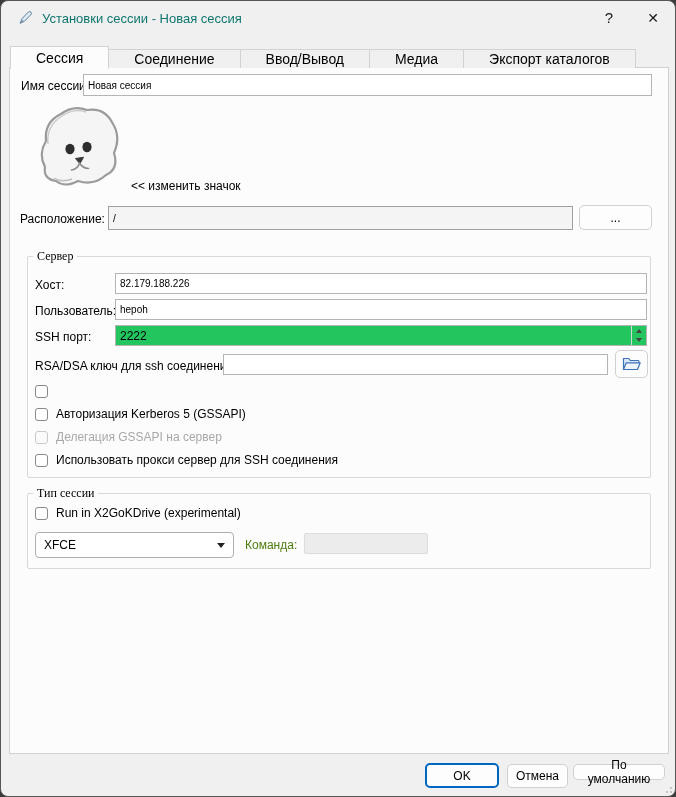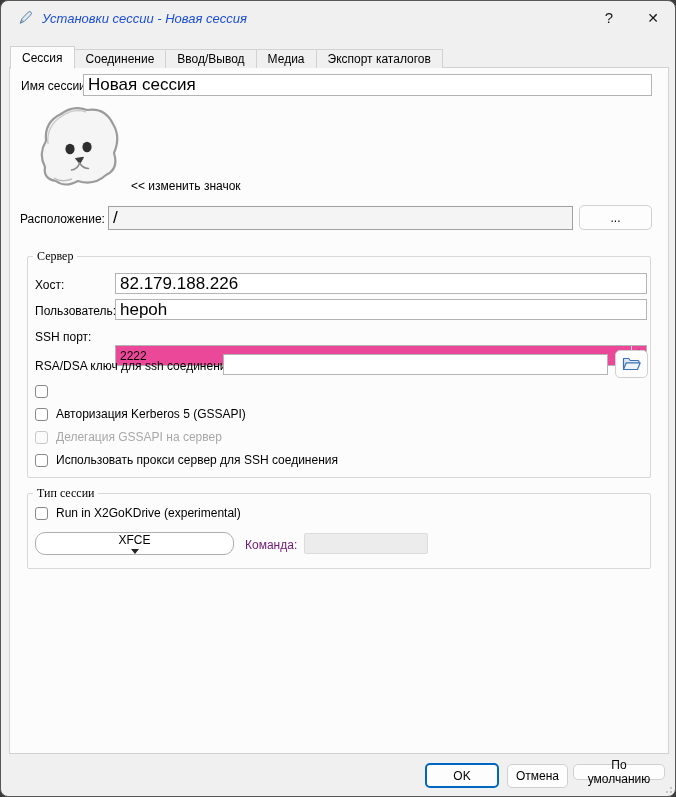--- a/index.html
+++ b/index.html
@@ -7,50 +7,50 @@
 
   .window {
     position: relative; width: 676px; height: 797px;
     background: #f0f0f0; border: 1px solid #565656; border-radius: 8px;
     overflow: hidden; font-size: 12px; color: #000;
   }
 
   
   .titlebar { position: absolute; left: 0; top: 0; width: 100%; height: 34px; display: flex; align-items: center; }
   .title-icon { margin-left: 16px; width: 16px; height: 16px; flex: 0 0 auto; }
-  .title-text { margin-left: 9px; font-size: 13px; color: #1d4ed8; font-style: italic; }
+  .title-text { margin-left: 9px; font-size: 13px; color: #0f766e; }
   .titlebtn {
     position: absolute; top: 0; width: 40px; height: 33px; border: none; background: transparent;
     font-size: 15px; color: #1a1a1a; display: flex; align-items: center; justify-content: center;
     font-family: "Liberation Sans", sans-serif; cursor: default;
   }
   .titlebtn.help { left: 588px; }
   .titlebtn.close { left: 632px; font-size: 14px; }
 
   
   .tabbar { position: absolute; left: 9px; top: 44px; height: 23px; display: flex; align-items: flex-end; z-index: 3; }
   .tab {
     background: #f0f0f0; border: 1px solid #d2d2d2; border-bottom: none;
-    height: 19px; line-height: 18px; padding: 0 11px; margin-right: -1px;
-    font-size: 12px; white-space: nowrap; cursor: default;
+    height: 19px; line-height: 18px; padding: 0 25px; margin-right: -1px;
+    font-size: 14px; white-space: nowrap; cursor: default;
   }
   .tab.active {
     background: #fcfcfc; height: 23px; line-height: 22px; position: relative; z-index: 4;
     margin-bottom: -1px; border-bottom: 1px solid #fcfcfc;
   }
 
   
   .pane { position: absolute; left: 8px; top: 66px; width: 660px; height: 687px; background: #fcfcfc; border: 1px solid #d2d2d2; }
 
   .lbl { position: absolute; white-space: nowrap; }
-  .lbl.disabled { color: #701a75; }
+  .lbl.disabled { color: #4d7c0f; }
 
   input.text {
     position: absolute; border: 1px solid #b4b4b4; background: #fff; font-family: "Liberation Sans", sans-serif;
-    font-size: 17px; padding: 0 4px; height: 22px; outline: none; color: #000;
+    font-size: 10px; padding: 0 4px; height: 22px; outline: none; color: #000;
   }
   input.text.readonly { background: #f4f4f4; border-color: #a0a0a0; }
   input.text.disabledfield { background: #ececec; border-color: #dcdcdc; border-radius: 2px; }
 
   .btn {
     position: absolute; background: #fdfdfd; border: 1px solid #d0d0d0; border-radius: 5px;
     font-family: "Liberation Sans", sans-serif; font-size: 12px; color: #000;
     display: flex; align-items: center; justify-content: center; cursor: default;
   }
   .btn.default { border: 2px solid #0067c0; }
@@ -60,31 +60,31 @@
   .grouplabel { position: absolute; background: #fcfcfc; padding: 0 4px; white-space: nowrap; font-family: Liberation Serif, serif; }
 
   
   .cbrow { position: absolute; display: flex; align-items: center; height: 16px; cursor: default; }
   .cb { width: 13px; height: 13px; background: #fff; border: 1px solid #898989; border-radius: 3px; flex: 0 0 auto; }
   .cbrow .cbtext { margin-left: 8px; white-space: nowrap; }
   .cbrow.disabled .cb { border-color: #c9c9c9; background: #fbfbfb; }
   .cbrow.disabled .cbtext { color: #a8a8a8; }
 
   
-  .spin { position: absolute; border: 1px solid #b4b4b4; background: #ec4899; display: flex; margin-top: 20px; }
+  .spin { position: absolute; border: 1px solid #b4b4b4; background: #22c55e; display: flex; }
   .spin input { flex: 1; border: none; outline: none; font-family: "Liberation Sans", sans-serif; font-size: 12px; padding: 0 4px; background: transparent; }
   .spinbtns { width: 15px; border-left: 1px solid #d6d6d6; display: flex; flex-direction: column; }
   .spinbtn { flex: 1; display: flex; align-items: center; justify-content: center; }
   .arrow-up { width: 0; height: 0; border-left: 3.5px solid transparent; border-right: 3.5px solid transparent; border-bottom: 4px solid #444; }
   .arrow-dn { width: 0; height: 0; border-left: 3.5px solid transparent; border-right: 3.5px solid transparent; border-top: 4px solid #444; }
 
   
   .combo {
-    position: absolute; background: #fff; border: 1px solid #aeaeae; border-radius: 10px;
-    display: flex; align-items: center; padding: 0 8px; cursor: default; flex-direction: column;
+    position: absolute; background: #fff; border: 1px solid #aeaeae; border-radius: 4px;
+    display: flex; align-items: center; padding: 12px 8px; cursor: default;
   }
   .combo .combotext { flex: 1; }
   .combo-arrow { width: 0; height: 0; border-left: 4px solid transparent; border-right: 4px solid transparent; border-top: 5px solid #222; }
 
   .iconbtn { position: absolute; background: transparent; border: none; padding: 0; cursor: default; }
 
   .grip { position: absolute; right: 3px; bottom: 3px; width: 10px; height: 10px; }
   .grip i { position: absolute; width: 2px; height: 2px; background: #b9b9b9; border-radius: 50%; }
 </style>
 </head>

